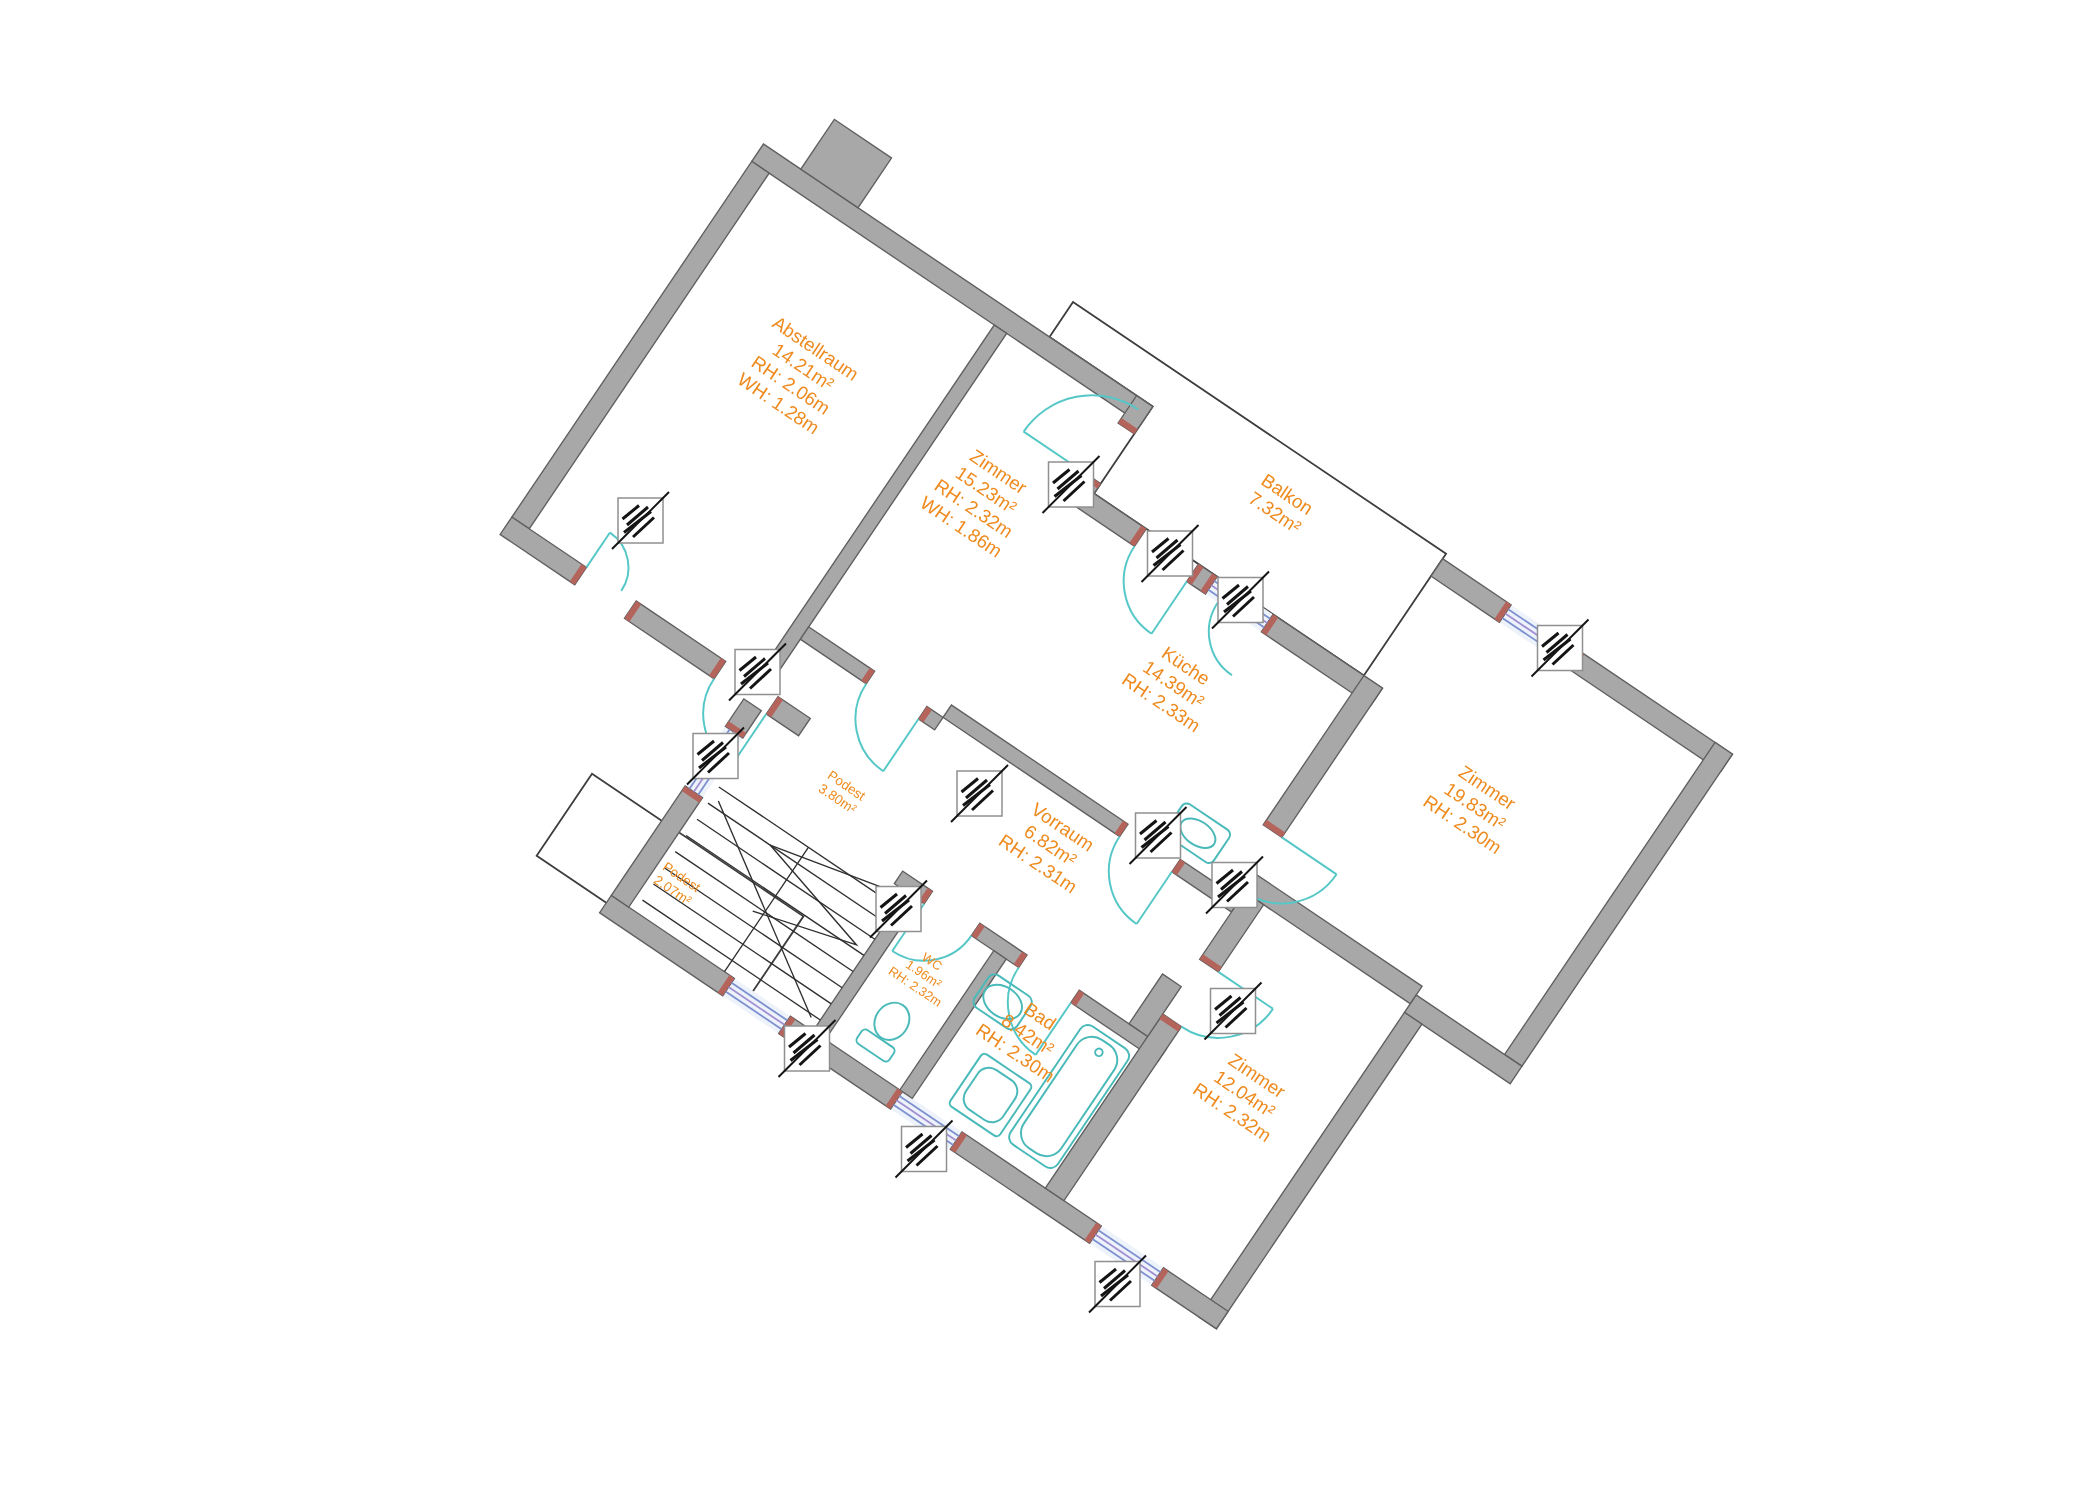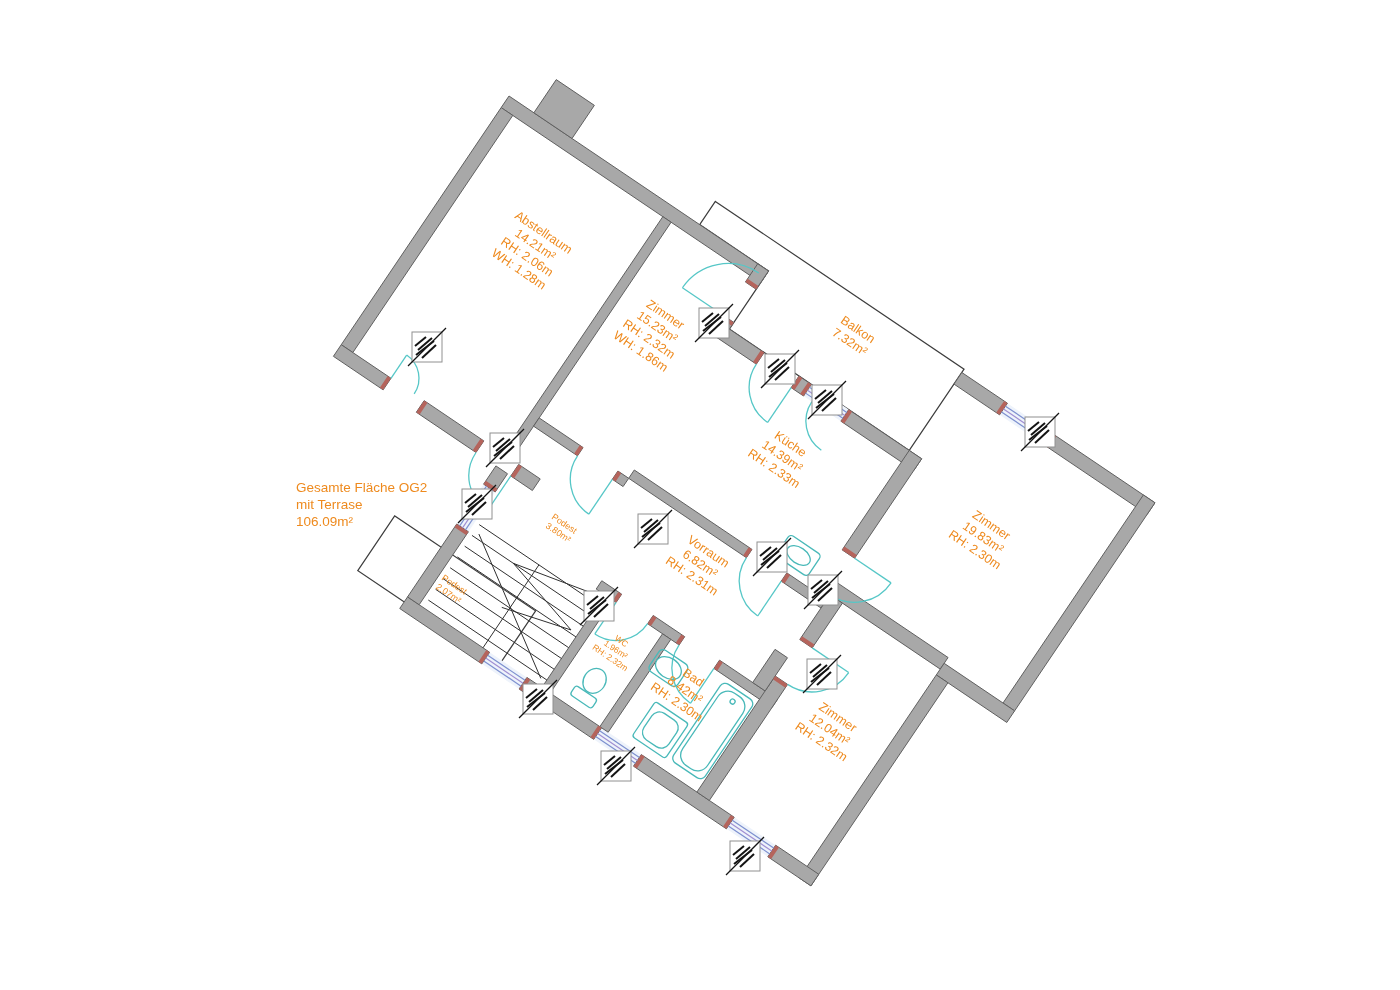--- a/index.html
+++ b/index.html
@@ -6,25 +6,20 @@
   body{font-family:"Liberation Sans", sans-serif;}
   #stage{position:relative;width:1400px;height:990px;background:#ffffff;overflow:hidden;}
   #title-block{position:absolute;left:296px;top:479px;color:#ee8a1e;font-size:13.5px;line-height:17px;}
   #title-block div{white-space:nowrap;}
   svg text{font-family:"Liberation Sans", sans-serif;}
 </style>
 </head>
 <body>
 
 <div id="stage">
-  <div id="title-block">
-    <div>Gesamte Fläche OG2</div>
-    <div>mit Terrase</div>
-    <div>106.09m²</div>
-  </div>
   <svg width="1400" height="990" viewBox="0 0 1400 990" xmlns="http://www.w3.org/2000/svg">
       <g transform="translate(509,96) rotate(34)">
         <polygon points="230,-28 530,-28 530,70 313,70 313,0 230,0" fill="none" stroke="#3d3d3d" stroke-width="1.2"></polygon>
         <polygon points="140,412 310,412 310,478 140,478" fill="none" stroke="#3d3d3d" stroke-width="1.2"></polygon>
         <rect x="196" y="336" width="14" height="48" fill="#eef3fb"></rect>
         <rect x="295" y="472" width="45" height="14" fill="#eef3fb"></rect>
         <rect x="430" y="472" width="48" height="14" fill="#eef3fb"></rect>
         <rect x="590" y="472" width="50" height="14" fill="#eef3fb"></rect>
         <rect x="585" y="-24" width="55" height="14" fill="#eef3fb"></rect>
         <rect x="412" y="70" width="45" height="14" fill="#eef3fb"></rect>

